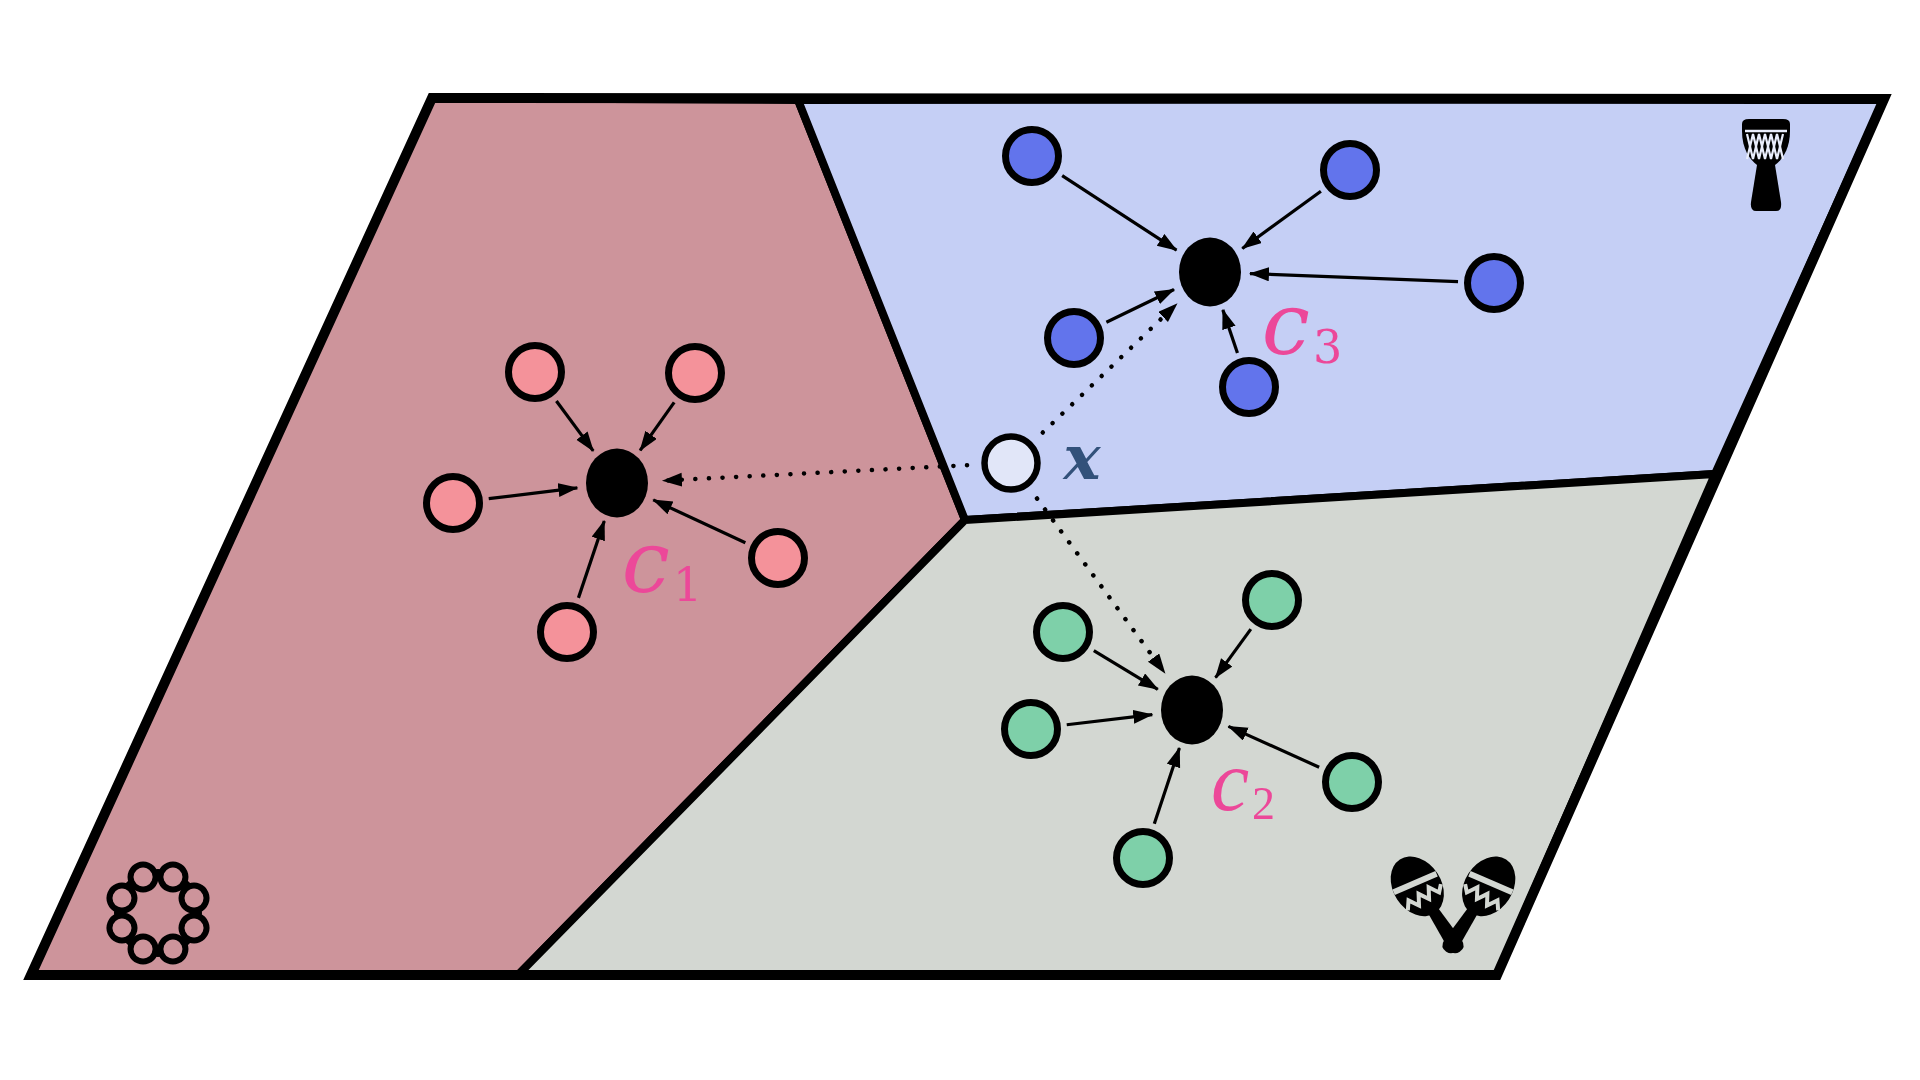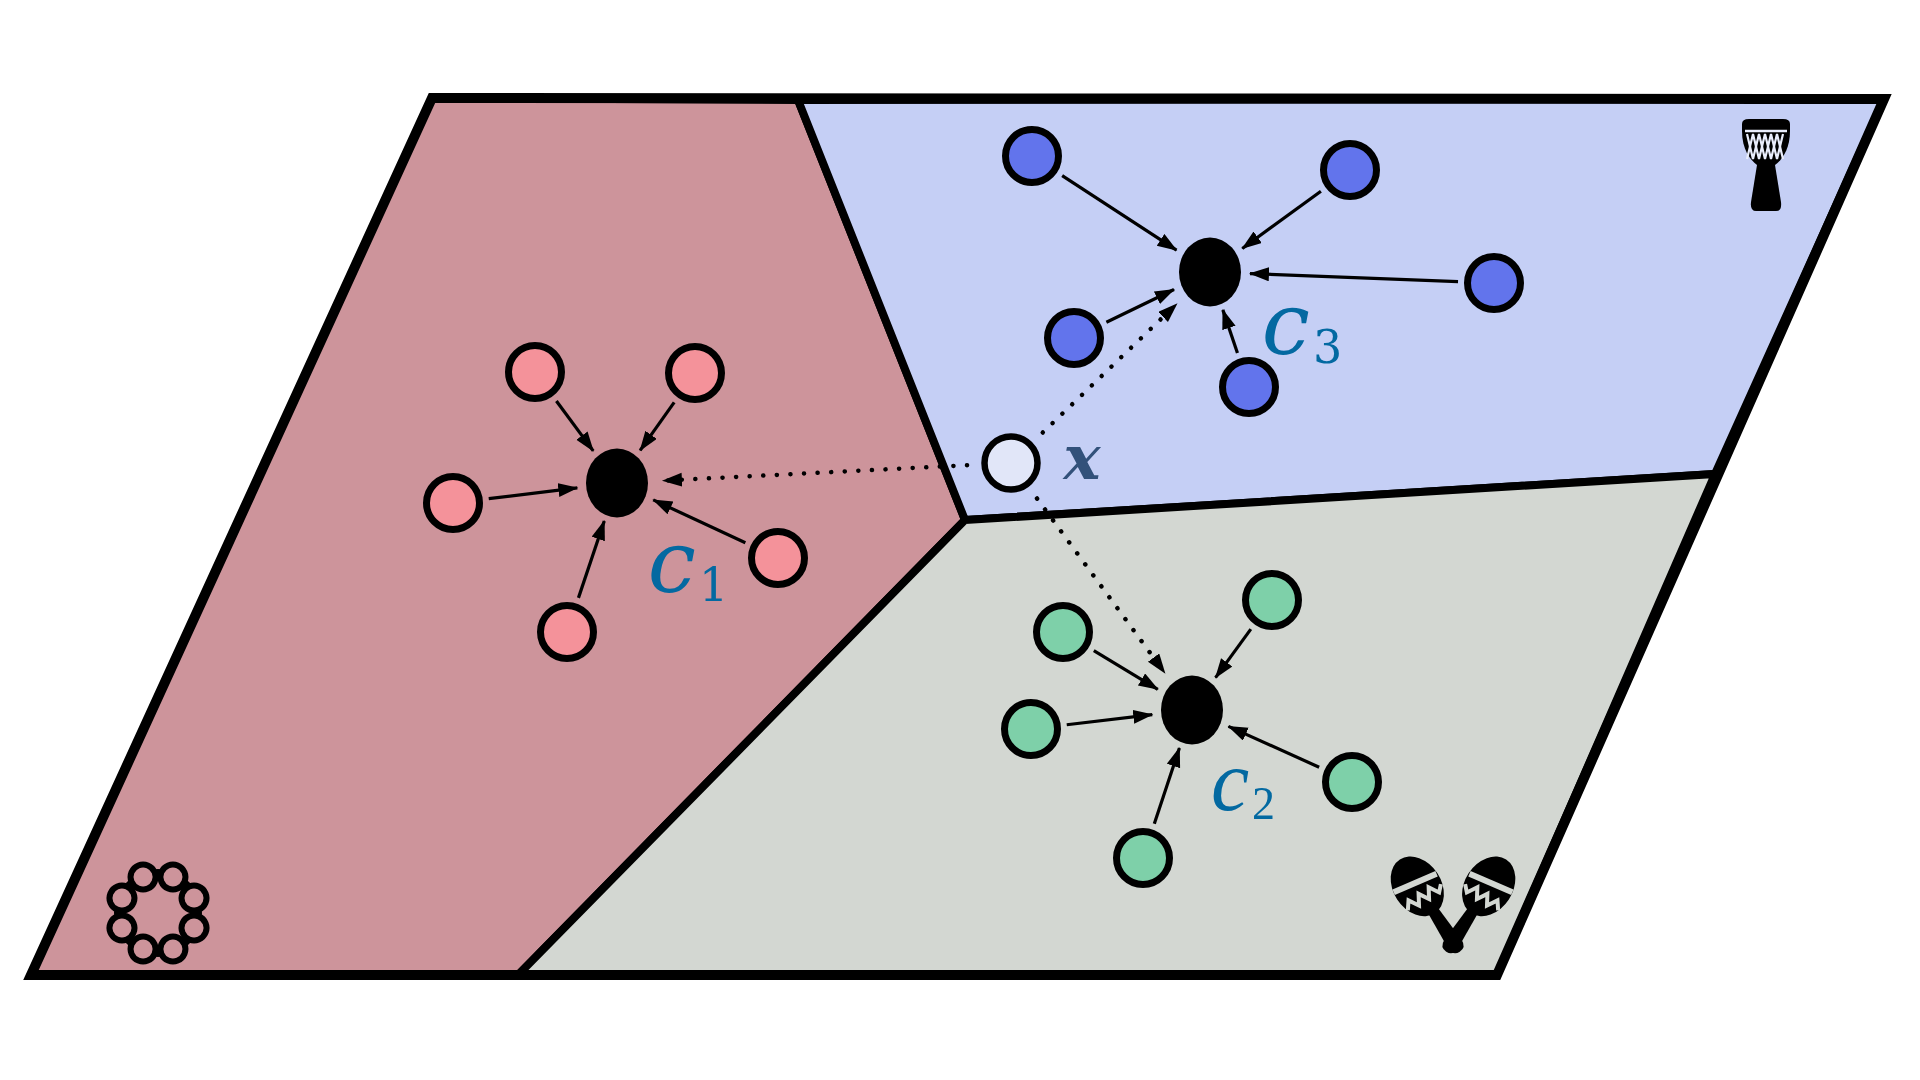--- a/index.html
+++ b/index.html
@@ -1,20 +1,20 @@
 <!DOCTYPE html>
 <html><head>
 <meta charset="utf-8">
 <style>
   html,body{margin:0;padding:0;background:#ffffff;width:1920px;height:1080px;overflow:hidden;
             font-family:"DejaVu Serif", serif;}
   .stage{position:relative;width:1920px;height:1080px;}
   .stage svg{position:absolute;left:0;top:0;}
   .clabel{position:absolute;transform:translate(-50%,-55%);font-style:italic;
-          font-size:86px;color:#0369a1;line-height:1;white-space:nowrap;user-select:none;}
+          font-size:86px;color:#ec4899;line-height:1;white-space:nowrap;user-select:none;}
   .clabel .csub{font-size:46px;font-style:normal;vertical-align:-0.20em;margin-left:3px;}
   .xlabel{position:absolute;transform:translate(-50%,-55%);font-style:italic;font-weight:bold;
           font-size:62px;line-height:1;white-space:nowrap;user-select:none;}
 </style>
 </head>
 <body>
 
 <div class="stage">
   <svg width="1920" height="1080" viewBox="0 0 1920 1080">
     <defs>
@@ -108,17 +108,17 @@
       </g>
       <g transform="translate(21,-6) rotate(33) scale(-1,1)">
         <path d="M-5.5,0 L-8,42 Q-8,51 0,51 Q8,51 8,42 L5.5,0 Z" fill="#000"></path>
         <ellipse cx="0" cy="-27" rx="24" ry="32" fill="#000"></ellipse>
         <path d="M-23,-35 L23,-27" stroke="#d3d7d2" stroke-width="6" fill="none"></path>
         <path d="M-21,-12 L-15,-20 L-9,-10 L-3,-20 L3,-10 L9,-20 L15,-10 L21,-16" stroke="#d3d7d2" stroke-width="4" fill="none"></path>
       </g>
     </g>
   </svg>
 
-  <div class="clabel" style="left: 688px; top: 568px;"><span class="cbase">c</span><span class="csub">1</span></div>
+  <div class="clabel" style="left: 662px; top: 568px;"><span class="cbase">c</span><span class="csub">1</span></div>
   <div class="clabel" style="left: 1243px; top: 787px; font-family: Liberation Serif, serif;"><span class="cbase">c</span><span class="csub">2</span></div>
   <div class="clabel" style="left: 1302px; top: 330px;"><span class="cbase">c</span><span class="csub">3</span></div>
   <div class="xlabel" id="xlabel" style="left: 1082px; top: 461px; color: rgb(50, 81, 122);">x</div>
 </div>
 
 </body></html>

